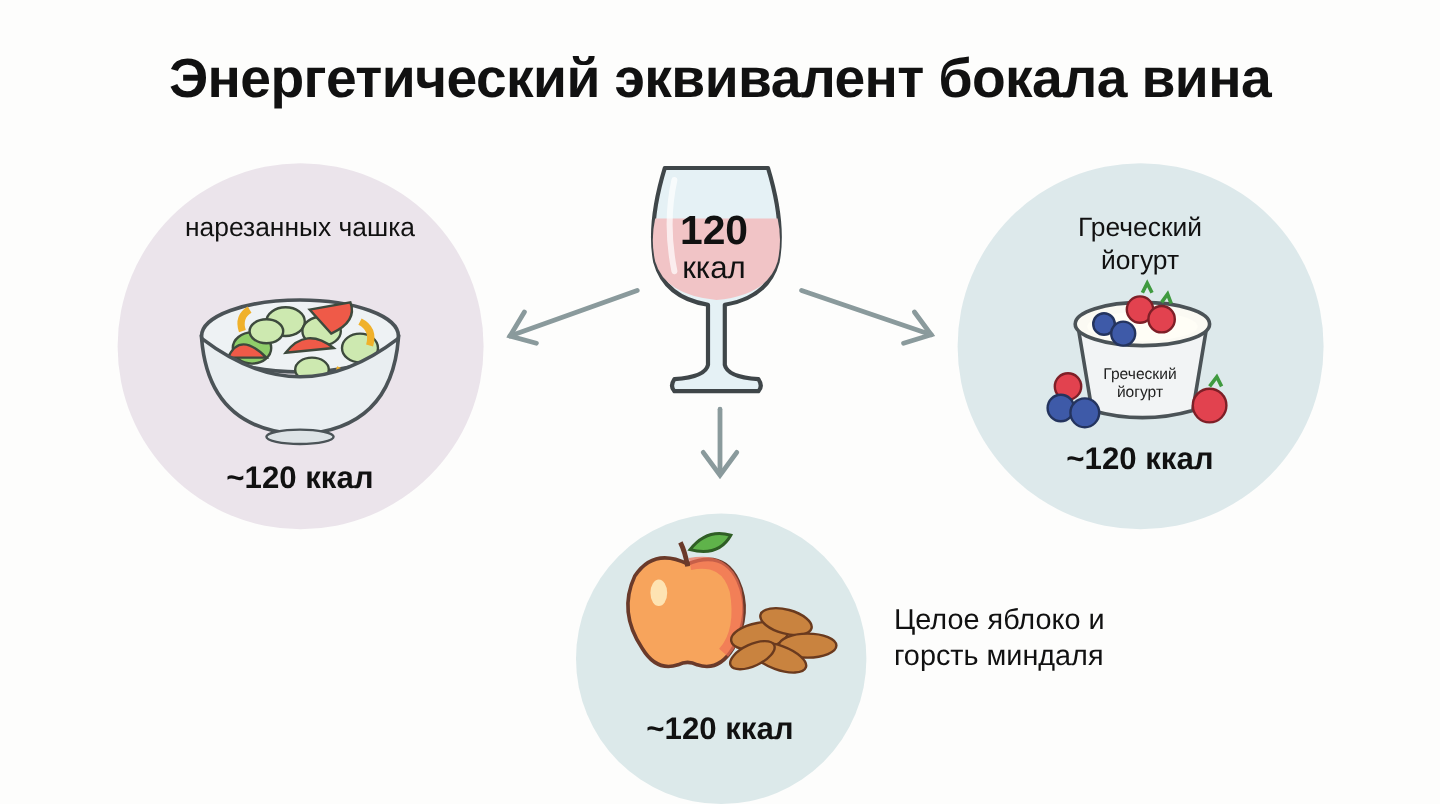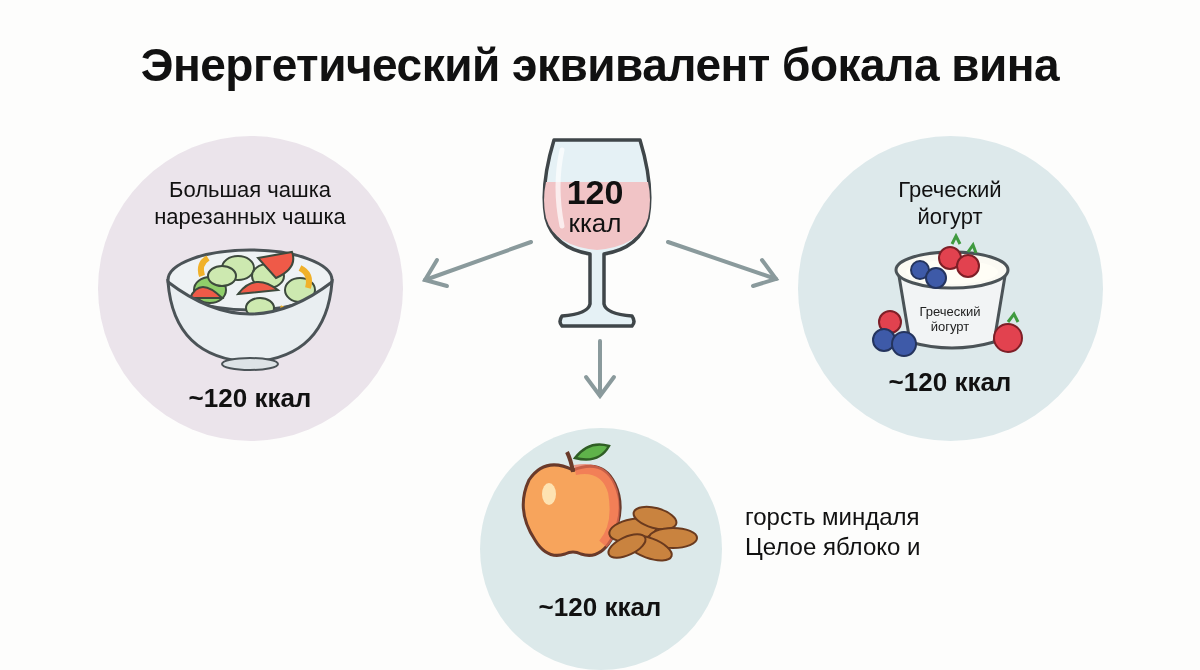--- a/index.html
+++ b/index.html
@@ -48,21 +48,20 @@
 </svg>
 <svg class="abs" style="left:0;top:0;width:1200px;height:670px;pointer-events:none">
   <g stroke="#8a9a9c" stroke-width="4" stroke-linecap="round" fill="none">
     <line x1="600" y1="341" x2="600" y2="395"></line>
     <polyline points="586,377 600,396 614,377"></polyline>
   </g>
 </svg>
 
 <div class="circle c-left"></div>
 <div class="lbl" style="left:120px;top:176px;width:260px;">
-  <div>Большая чашка</div>
   <div>нарезанных чашка</div>
 </div>
 <svg class="abs" style="left:160px;top:228px;width:180px;height:145px" viewBox="0 0 180 145">
 
   <ellipse cx="90" cy="52" rx="82" ry="30" fill="#eef2f4" stroke="#4b5357" stroke-width="3"></ellipse>
 
   <g stroke="#3d4a3d" stroke-width="2">
     <ellipse cx="50" cy="62" rx="16" ry="13" fill="#8fce6a"></ellipse>
     <ellipse cx="78" cy="40" rx="16" ry="12" fill="#cde9b0"></ellipse>
     <ellipse cx="108" cy="48" rx="16" ry="12" fill="#cde9b0"></ellipse>
@@ -128,15 +127,15 @@
   <g fill="#c9833f" stroke="#6a3a1e" stroke-width="2">
     <ellipse cx="118" cy="90" rx="24" ry="11" transform="rotate(-10 118 90)"></ellipse>
     <ellipse cx="140" cy="78" rx="22" ry="10" transform="rotate(15 140 78)"></ellipse>
     <ellipse cx="158" cy="98" rx="24" ry="10"></ellipse>
     <ellipse cx="134" cy="108" rx="24" ry="10" transform="rotate(20 134 108)"></ellipse>
     <ellipse cx="112" cy="106" rx="20" ry="9" transform="rotate(-25 112 106)"></ellipse>
   </g>
 </svg>
 <div class="kcal" style="left:500px;top:592px;width:200px;">~120 ккал</div>
 <div class="side-text">
+  <div>Целое яблоко и</div>
   <div>горсть миндаля</div>
-  <div>Целое яблоко и</div>
 </div>
 
 </body></html>

